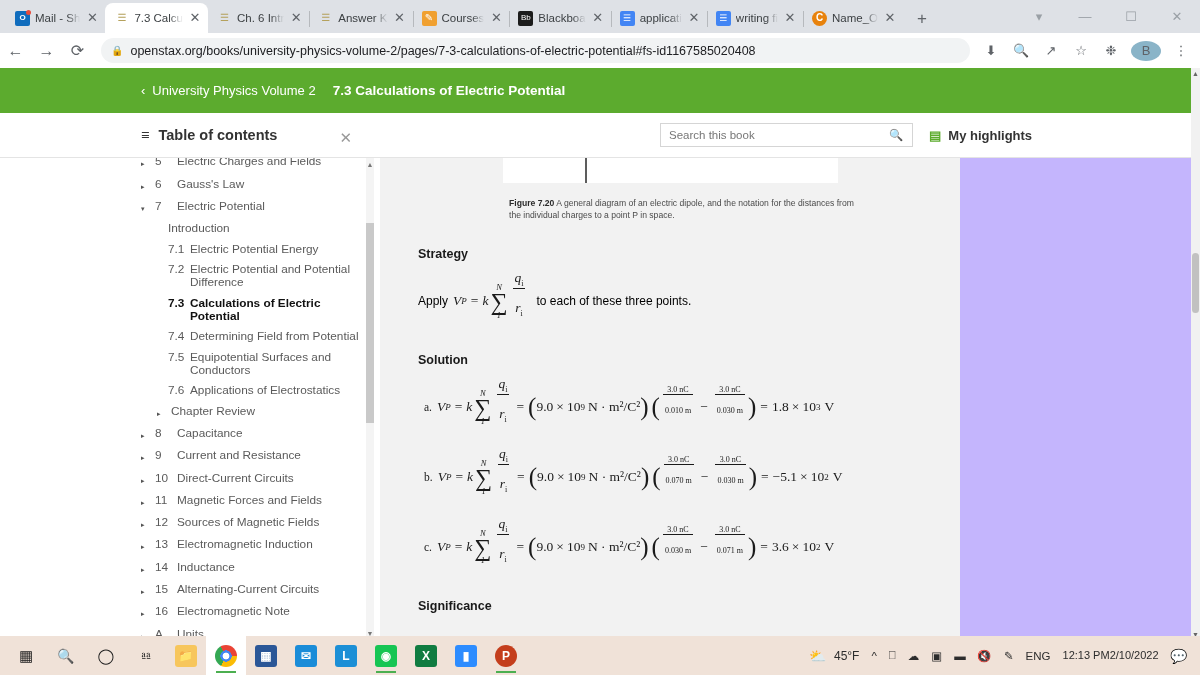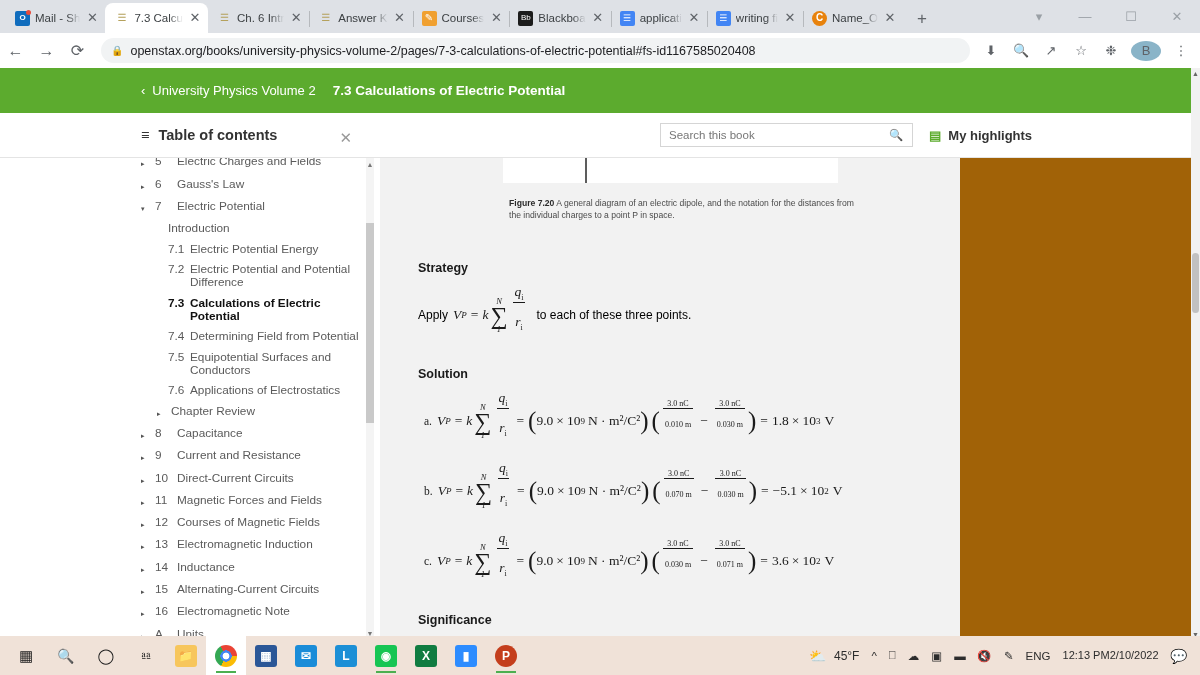--- a/index.html
+++ b/index.html
@@ -130,35 +130,35 @@
   .toc-scroll {
     position: absolute; right: 6px; top: 0; width: 8px; height: 482px;
     background: #f4f4f4;
   }
   .toc-scroll .thumb { position: absolute; left:0; width: 8px; top: 65px; height: 200px; background: #c9c9c9; }
   .toc-scroll .arrow { position:absolute; left:0; width:8px; text-align:center; font-size:7px; color:#777;}
   .toc-scroll .arrow.up { top: 3px; }
   .toc-scroll .arrow.down { bottom: 3px; }
 
   .main {
-    flex: 1 1 auto; position: relative; background: #a16207;
+    flex: 1 1 auto; position: relative; background: #c4b5fd;
     overflow: hidden; padding-top: 0px;
   }
   .example-card {
     margin: 0 0 0 0; background: #f2f2f2; width: 580px;
     margin-left: 0px; padding: 0 24px 22px 24px; position: relative;
   }
   .fig-box {
     width: 335px; height: 25px; background: #fff; margin: 0 auto;
     position: relative; border: 0px;
   }
   .fig-box .divider { position: absolute; left: 82px; top: 0; width: 2px; height: 25px; background: #5d5d5d;}
   .fig-cap { font-size: 8.6px; color: #4a4a4a; line-height: 12px; margin: 14px 0 0 105px; width: 350px;}
   .fig-cap b { color: #2b2b2b; }
-  .sec-head { font-weight: bold; font-size: 12.5px; color: #1a1a1a; margin: 40px 0 10px 14px;}
+  .sec-head { font-weight: bold; font-size: 12.5px; color: #1a1a1a; margin: 26px 0 10px 14px;}
   .mathline { font-family: "Liberation Serif", serif; color: #1a1a1a; margin-left: 14px; }
 
   
   .mi { font-style: italic; font-family: "Liberation Serif", serif; }
   .sum { font-size: 24px; font-family: "Liberation Serif", serif; line-height: 0.8; position: relative; top: 2px;}
   .sumwrap { display:inline-flex; flex-direction: column; align-items:center; vertical-align: middle; margin: 0 2px; }
   .sumwrap .lim { font-size: 8.5px; font-family: "Liberation Serif", serif; font-style: italic; line-height: 1;}
   .frac { display: inline-flex; flex-direction: column; align-items: center; vertical-align: middle; margin: 0 3px;}
   .frac .n { line-height: 1.1; padding: 0 2px;}
   .frac .d { line-height: 1.1; border-top: 1px solid #1a1a1a; padding: 12px 2px;}
@@ -382,21 +382,21 @@
           <span class="label">Direct-Current Circuits</span>
         </div>
         <div class="toc-row">
           <span class="caret">▸</span>
           <span class="num">11</span>
           <span class="label">Magnetic Forces and Fields</span>
         </div>
         <div class="toc-row">
           <span class="caret">▸</span>
           <span class="num">12</span>
-          <span class="label">Courses of Magnetic Fields</span>
+          <span class="label">Sources of Magnetic Fields</span>
         </div>
         <div class="toc-row">
           <span class="caret">▸</span>
           <span class="num">13</span>
           <span class="label">Electromagnetic Induction</span>
         </div>
         <div class="toc-row">
           <span class="caret">▸</span>
           <span class="num">14</span>
           <span class="label">Inductance</span>

